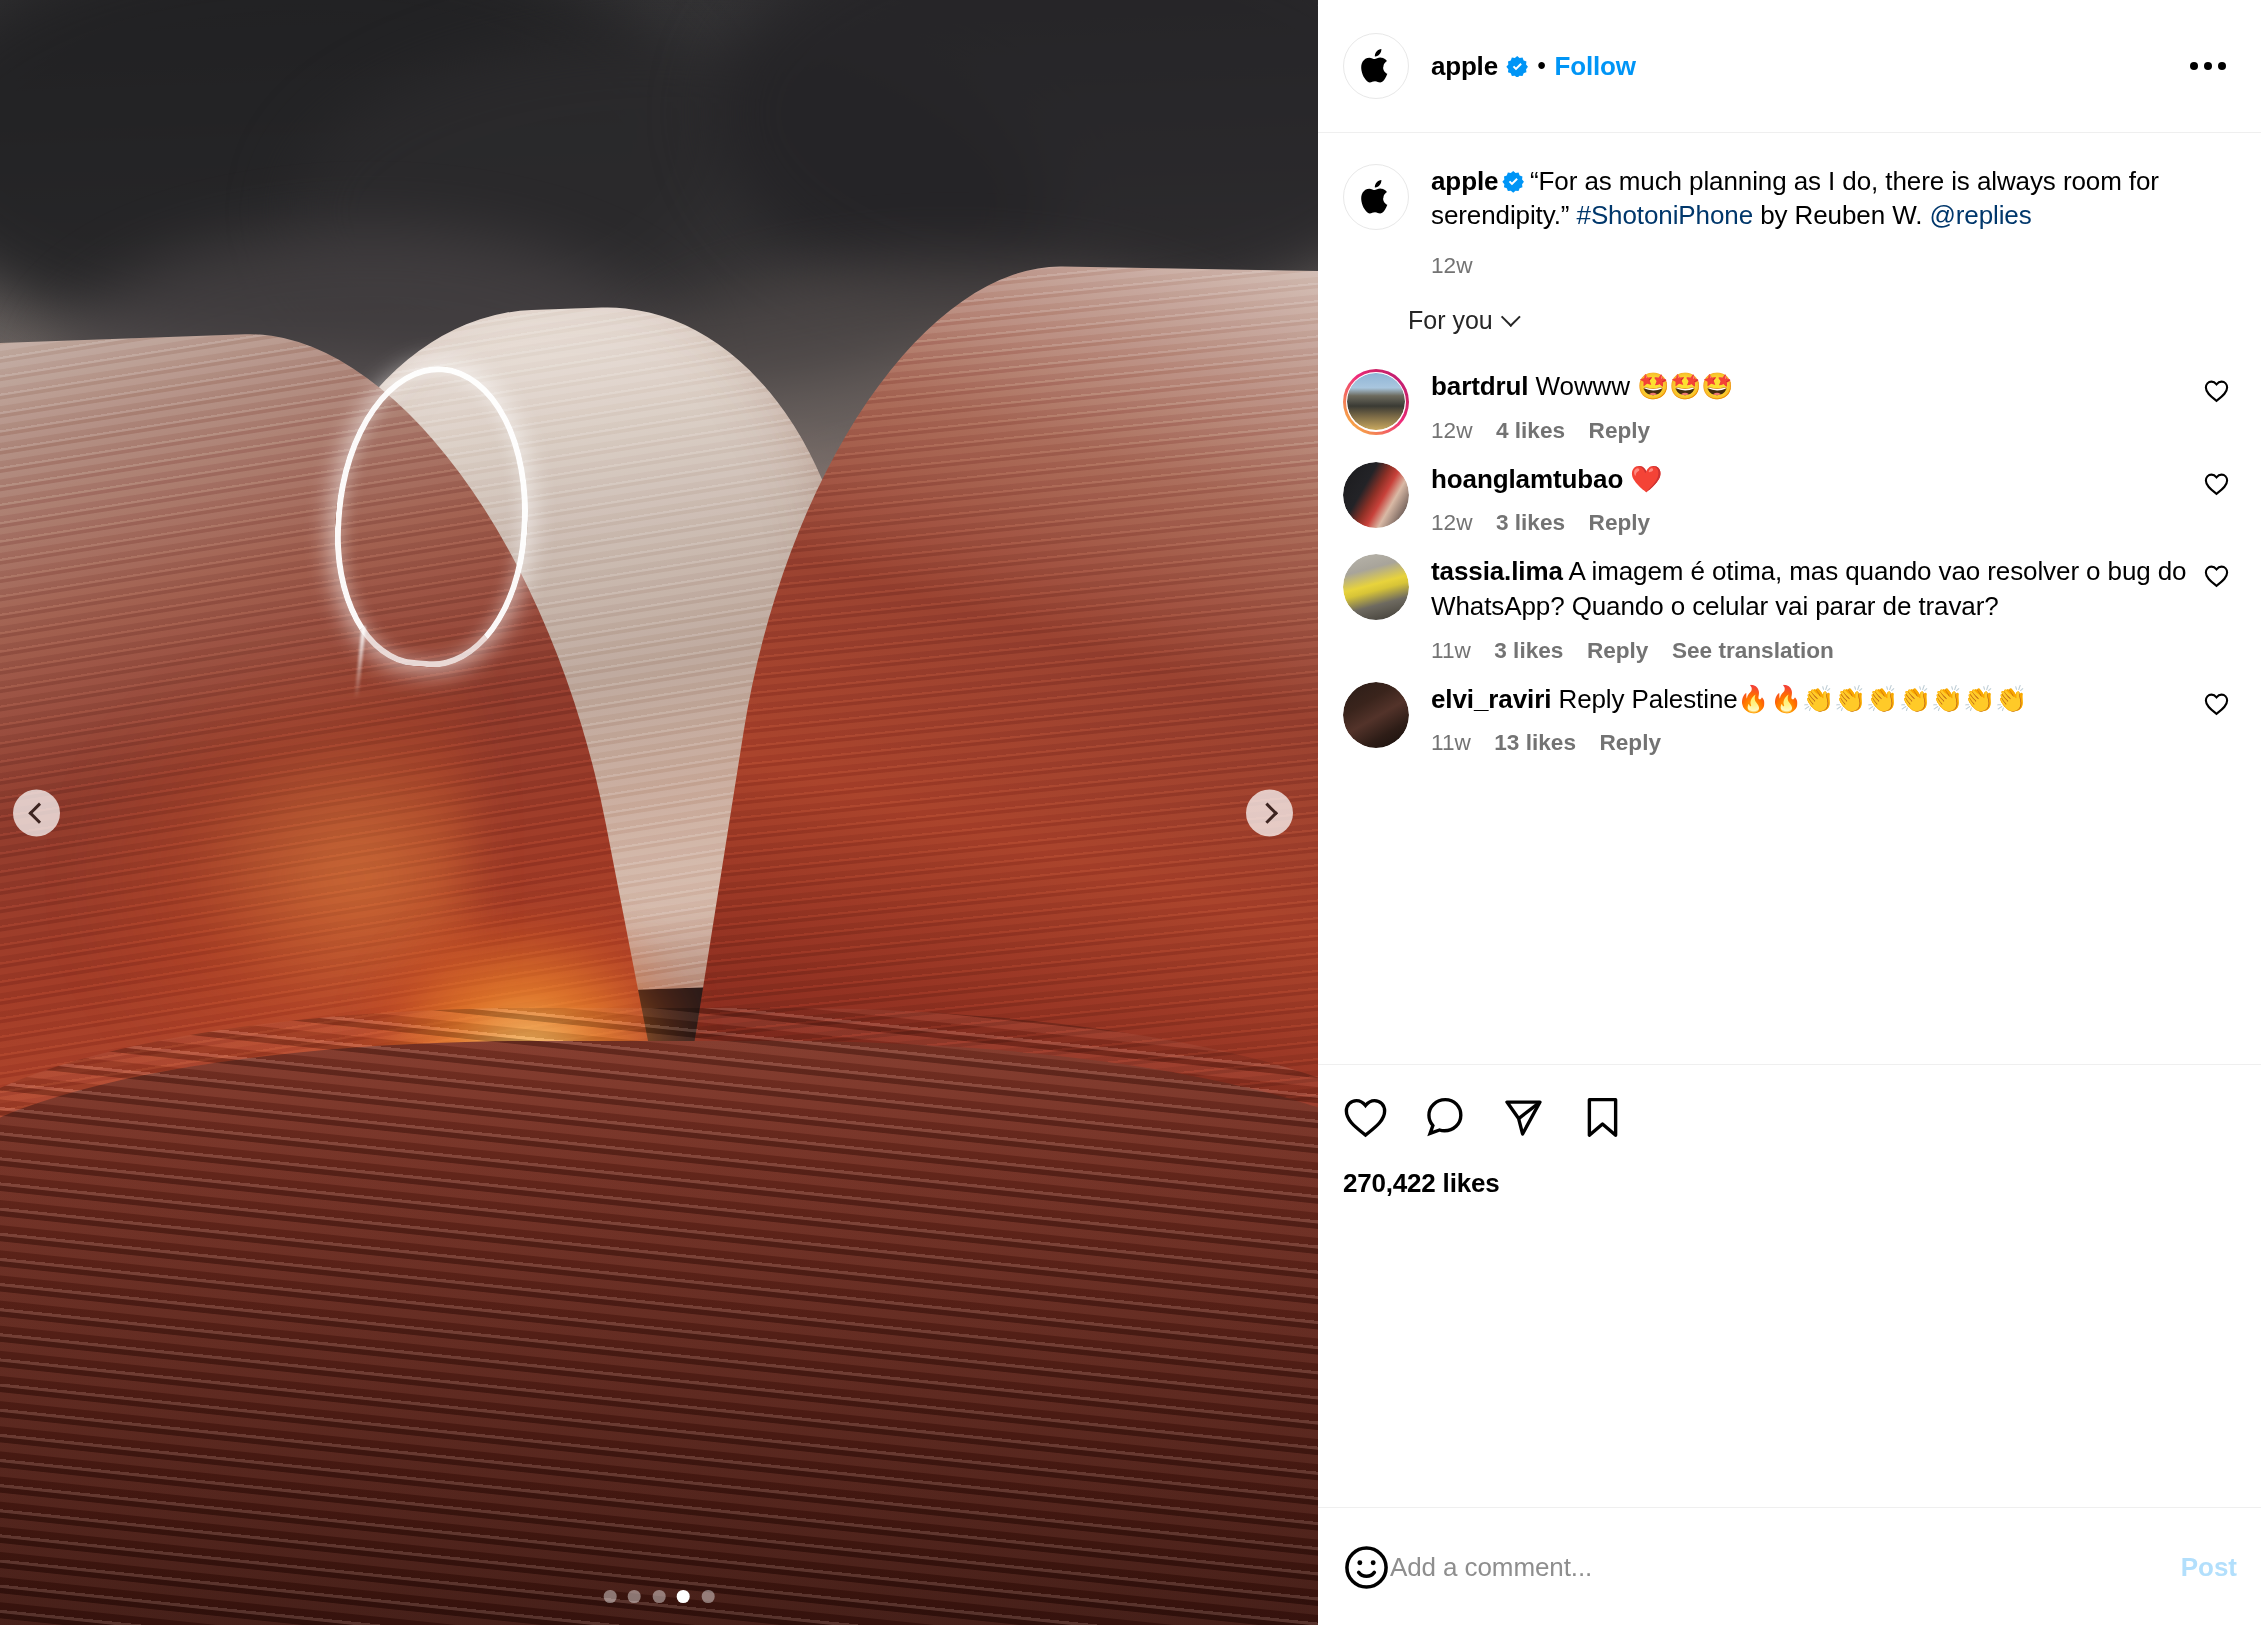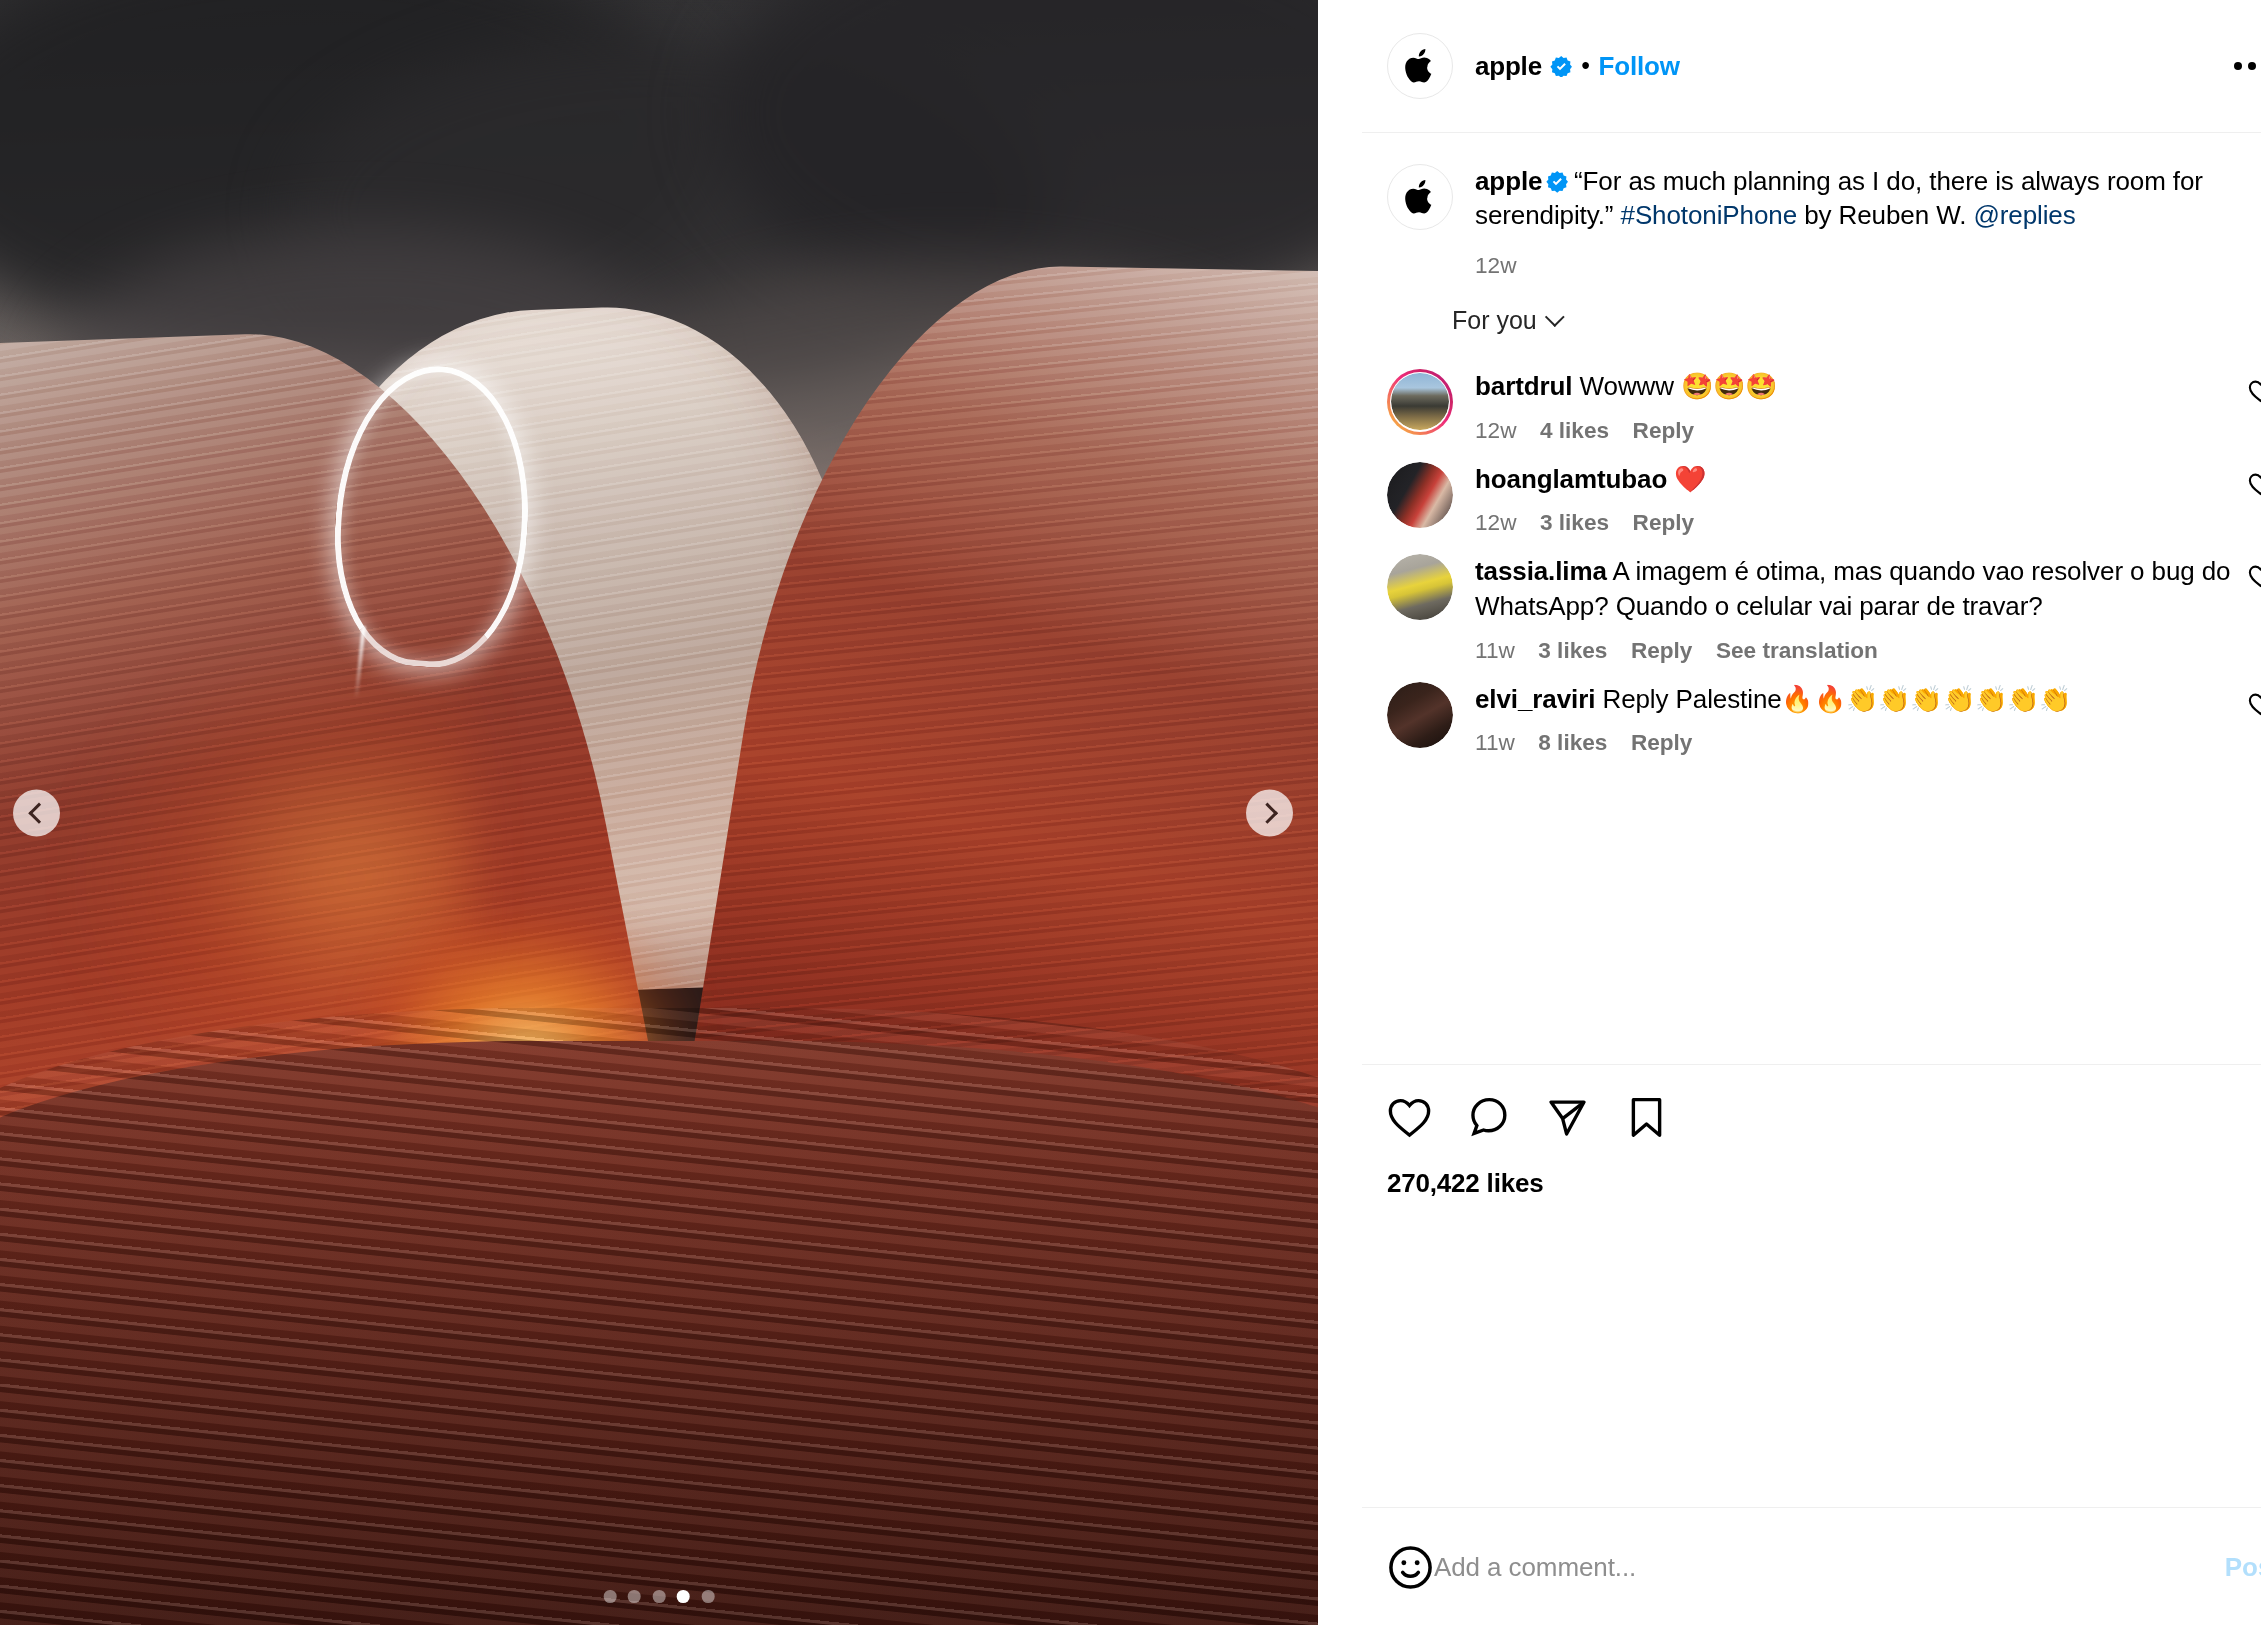--- a/index.html
+++ b/index.html
@@ -3,21 +3,21 @@
 <meta charset="utf-8">
 <style>
   * { box-sizing: border-box; margin: 0; padding: 0; }
   html, body { width: 2262px; height: 1626px; overflow: hidden; }
   body {
     font-family: "Liberation Sans", sans-serif;
     background: #ffffff;
     color: #000000;
     -webkit-font-smoothing: antialiased;
   }
-  .app { position: relative; width: 2228px; height: 1626px; display: flex; background:#fff;gap:44px; }
+  .app { position: relative; width: 2228px; height: 1626px; display: flex; background:#fff; }
 
   
   .media {
     position: relative;
     width: 1318px;
     height: 1626px;
     overflow: hidden;
     background: #2a1a18;
     flex: 0 0 1318px;
   }
@@ -429,21 +429,21 @@
           <div class="comment">
             <div class="avatar-wrap">
               <div class="avatar-img">
                 <div style="width: 100%; height: 100%; border-radius: 50%; background: linear-gradient(150deg, rgb(42, 28, 23) 0%, rgb(58, 36, 28) 32%, rgb(83, 51, 42) 52%, rgb(46, 29, 23) 74%, rgb(21, 14, 11) 100%);"></div>
               </div>
             </div>
             <div class="comment-body">
               <div class="comment-text"><span class="uname">elvi_raviri</span><span> Reply Palestine</span><span class="emoji">🔥🔥👏👏👏👏👏👏👏</span></div>
               <div class="comment-meta">
                 <span>11w</span>
-                <span class="act">8 likes</span>
+                <span class="act">13 likes</span>
                 <span class="act">Reply</span>
               </div>
             </div>
             <span class="like-btn">
               <svg viewBox="0 0 24 24" class="heart-sm" fill="none" stroke="#000" stroke-width="2">
                 <path d="M16.8 3.5c-1.9 0-3.6 1.1-4.8 2.6-1.2-1.5-2.9-2.6-4.8-2.6C4 3.5 1.8 6 1.8 9.1c0 4.6 4.3 8.1 8.8 11.7l1.4 1.1 1.4-1.1c4.5-3.6 8.8-7.1 8.8-11.7 0-3.1-2.2-5.6-5.4-5.6z"></path>
               </svg>
             </span>
           </div>
         </div>

